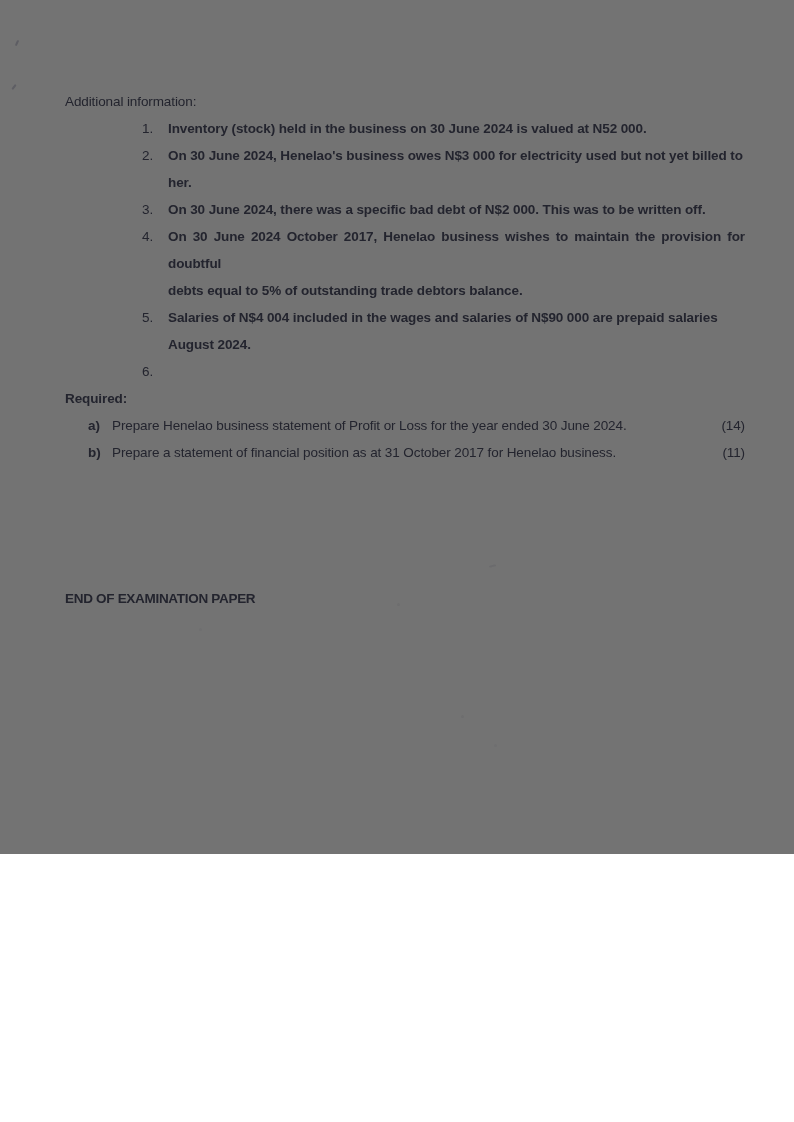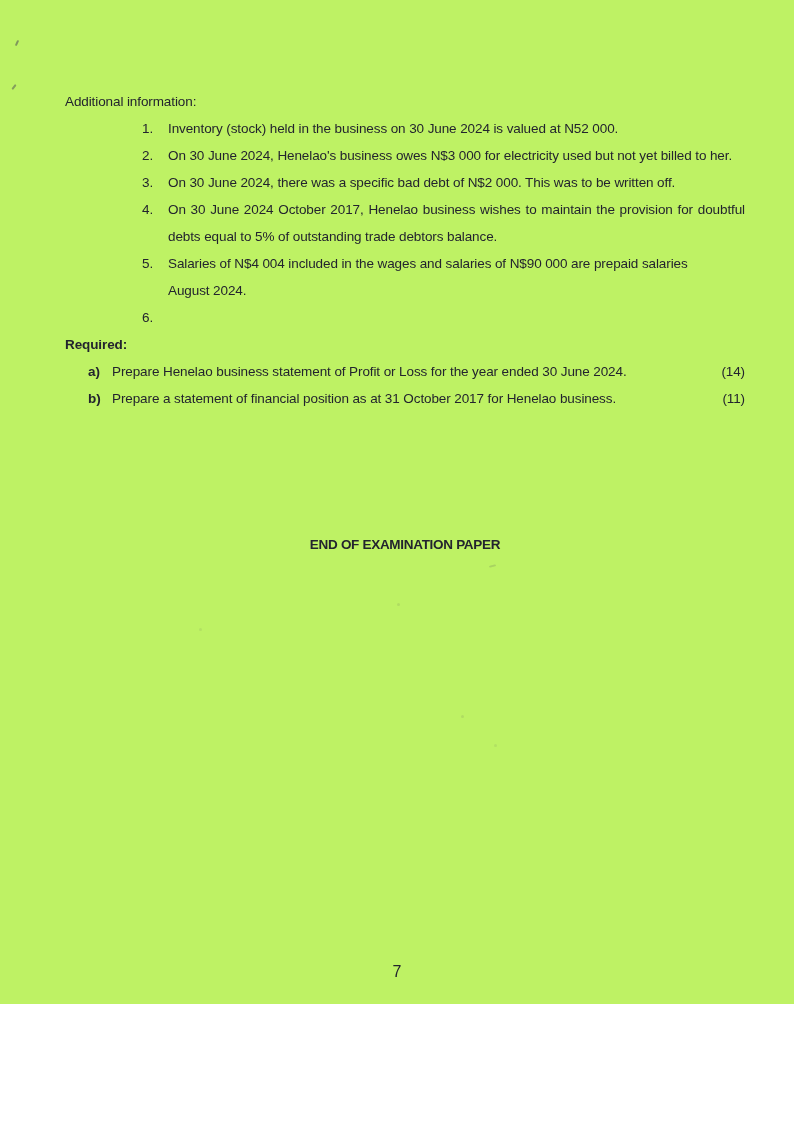--- a/index.html
+++ b/index.html
@@ -1,20 +1,20 @@
 <!DOCTYPE html>
 <html><head>
 <meta charset="utf-8">
 <style>
   html, body { margin: 0; padding: 0; background: #ffffff; }
   .page {
     position: relative;
     width: 794px;
-    height: 1004px;
-    background: #bef264;
+    height: 854px;
+    background: #737373;
     font-family: "Liberation Sans", sans-serif;
     color: #23242e;
     font-size: 13.5px;
     letter-spacing: -0.1px;
     overflow: hidden;
   }
   .content {
     position: absolute;
     left: 65px;
     top: 88px;
@@ -27,20 +27,21 @@
   .list-item { display: flex; }
   .list-item .num {
     width: 26px;
     margin-left: 77px;
     flex-shrink: 0;
     line-height: 27px;
   }
   .list-item .item-text {
     flex: 1;
     line-height: 27px;
+    font-weight: bold;
   }
   .item-text .line { text-align: left; }
   .item-text .line.justify {
     text-align: justify;
     text-align-last: justify;
   }
   .required-heading {
     font-weight: 700;
     line-height: 27px;
   }
@@ -51,21 +52,20 @@
   .req-label {
     font-weight: 700;
     width: 24px;
     margin-left: 23px;
     flex-shrink: 0;
   }
   .req-text { flex: 1; }
   .req-marks { margin-left: 29px; white-space: nowrap; }
   .footer-heading {
     font-weight: 700;
-    text-align: center;
     margin-top: 119px;
     line-height: 27px;
     letter-spacing: -0.3px;
   }
   .page-number {
     position: absolute;
     top: 958px;
     left: 0;
     width: 100%;
     text-align: center;

